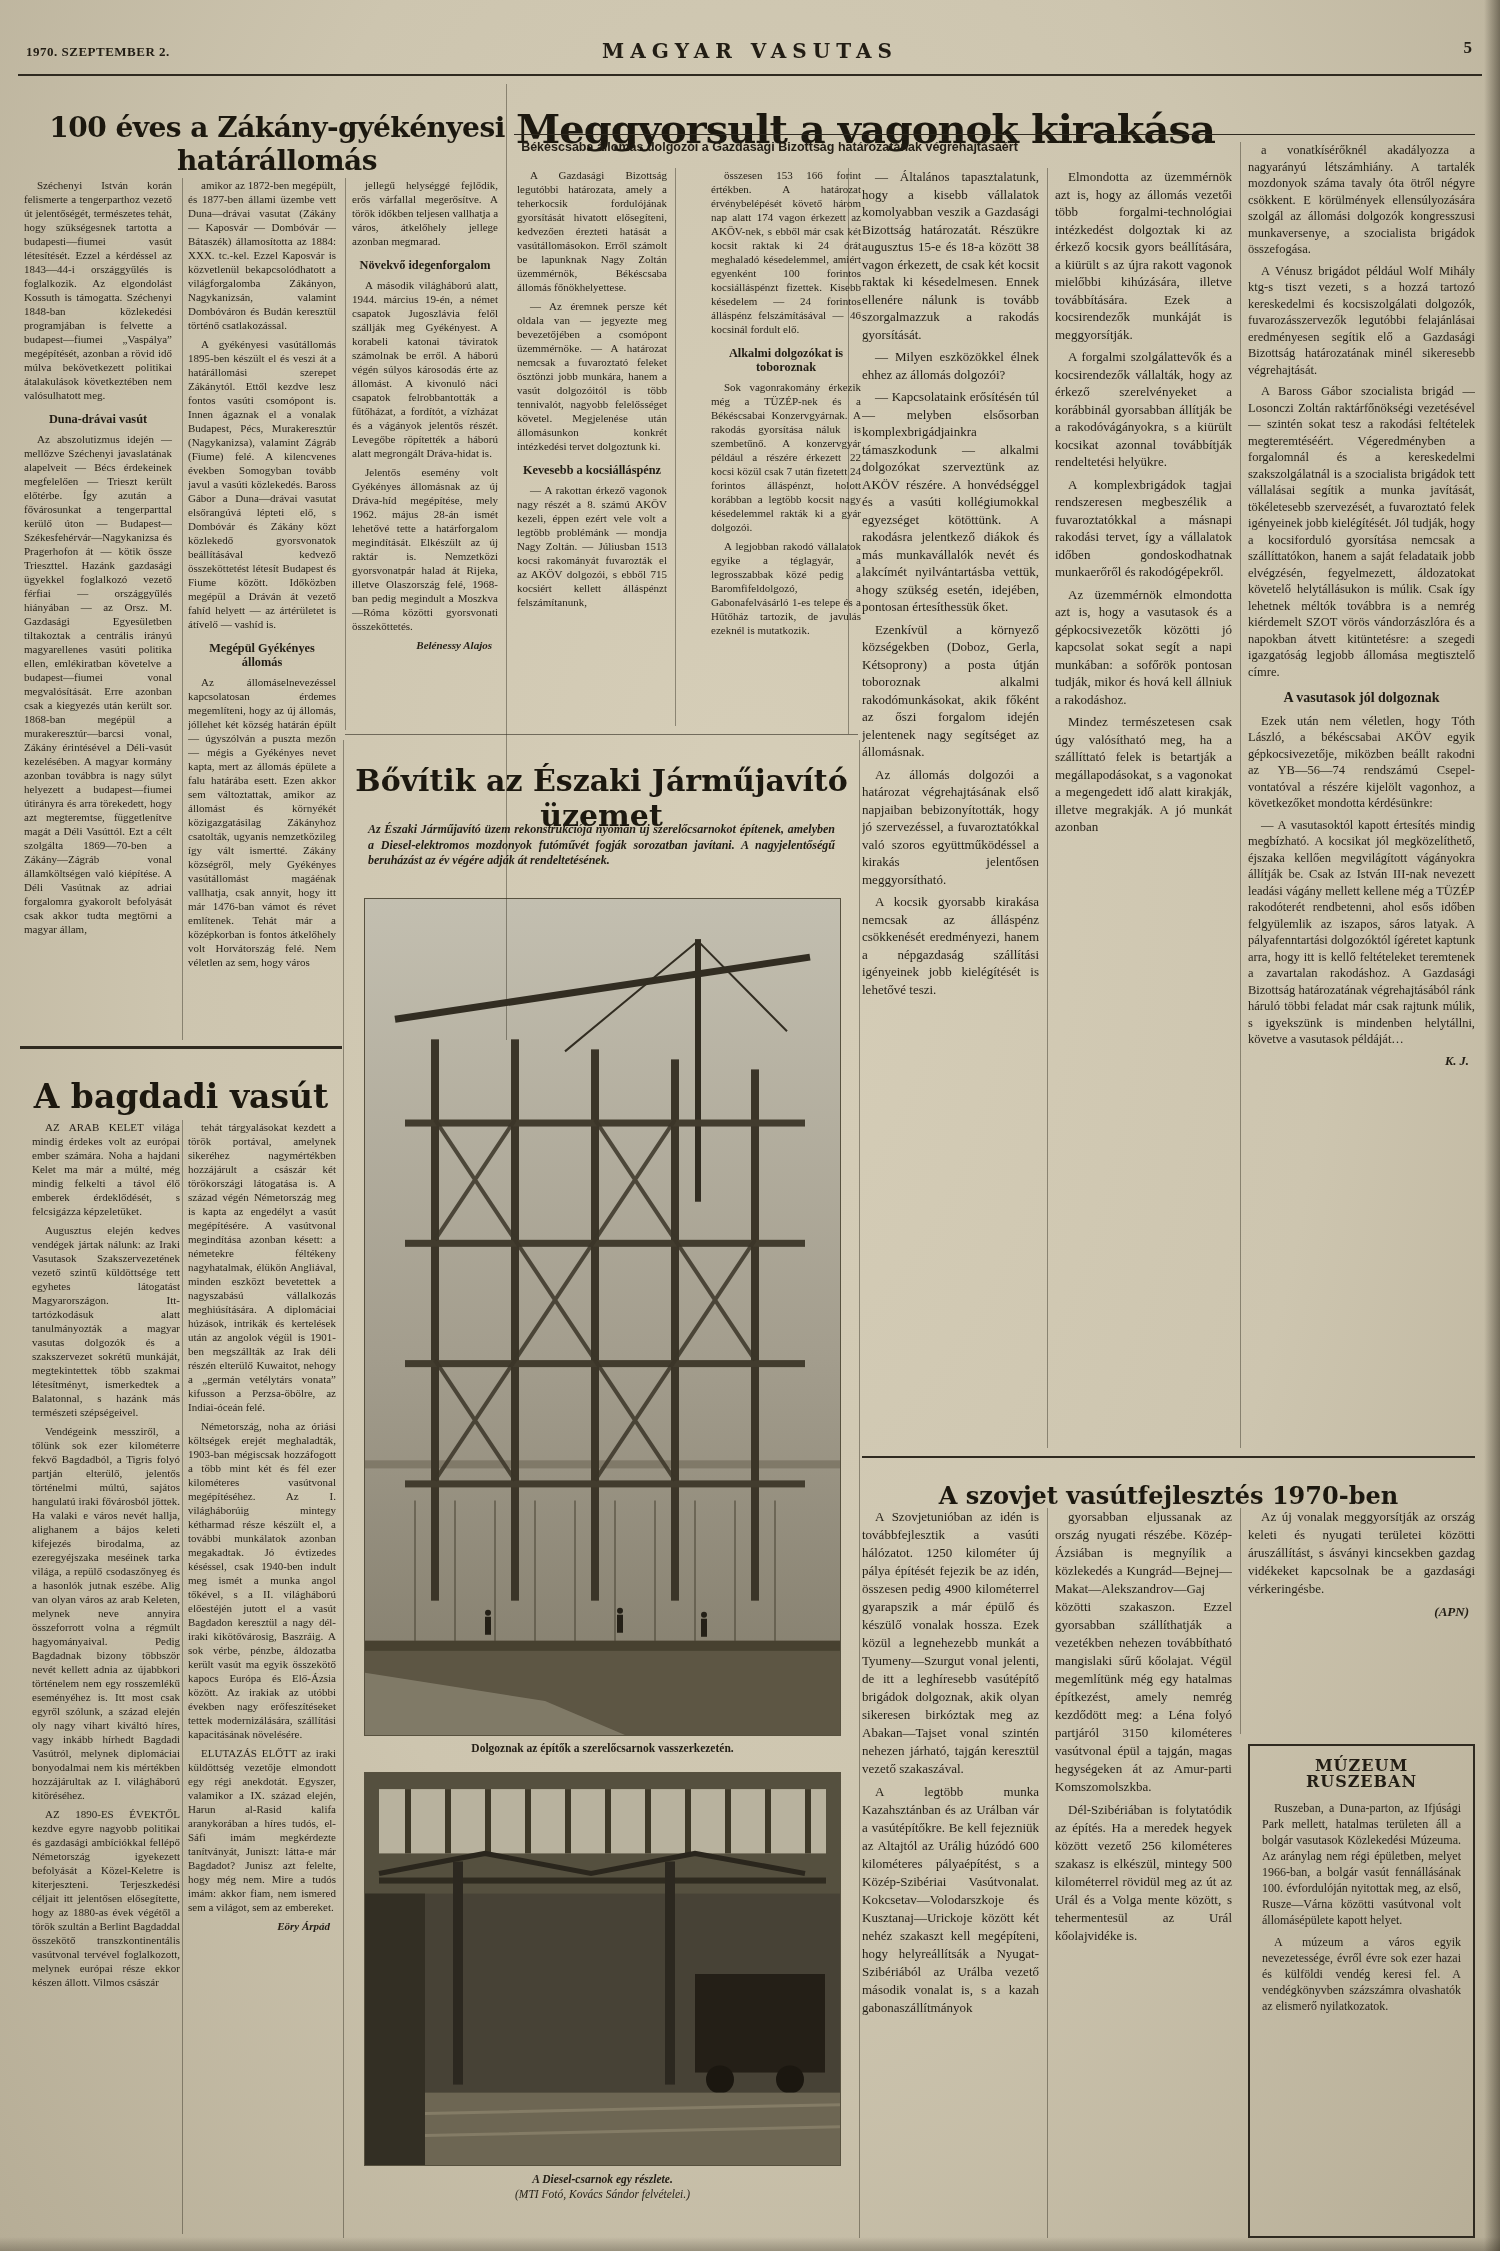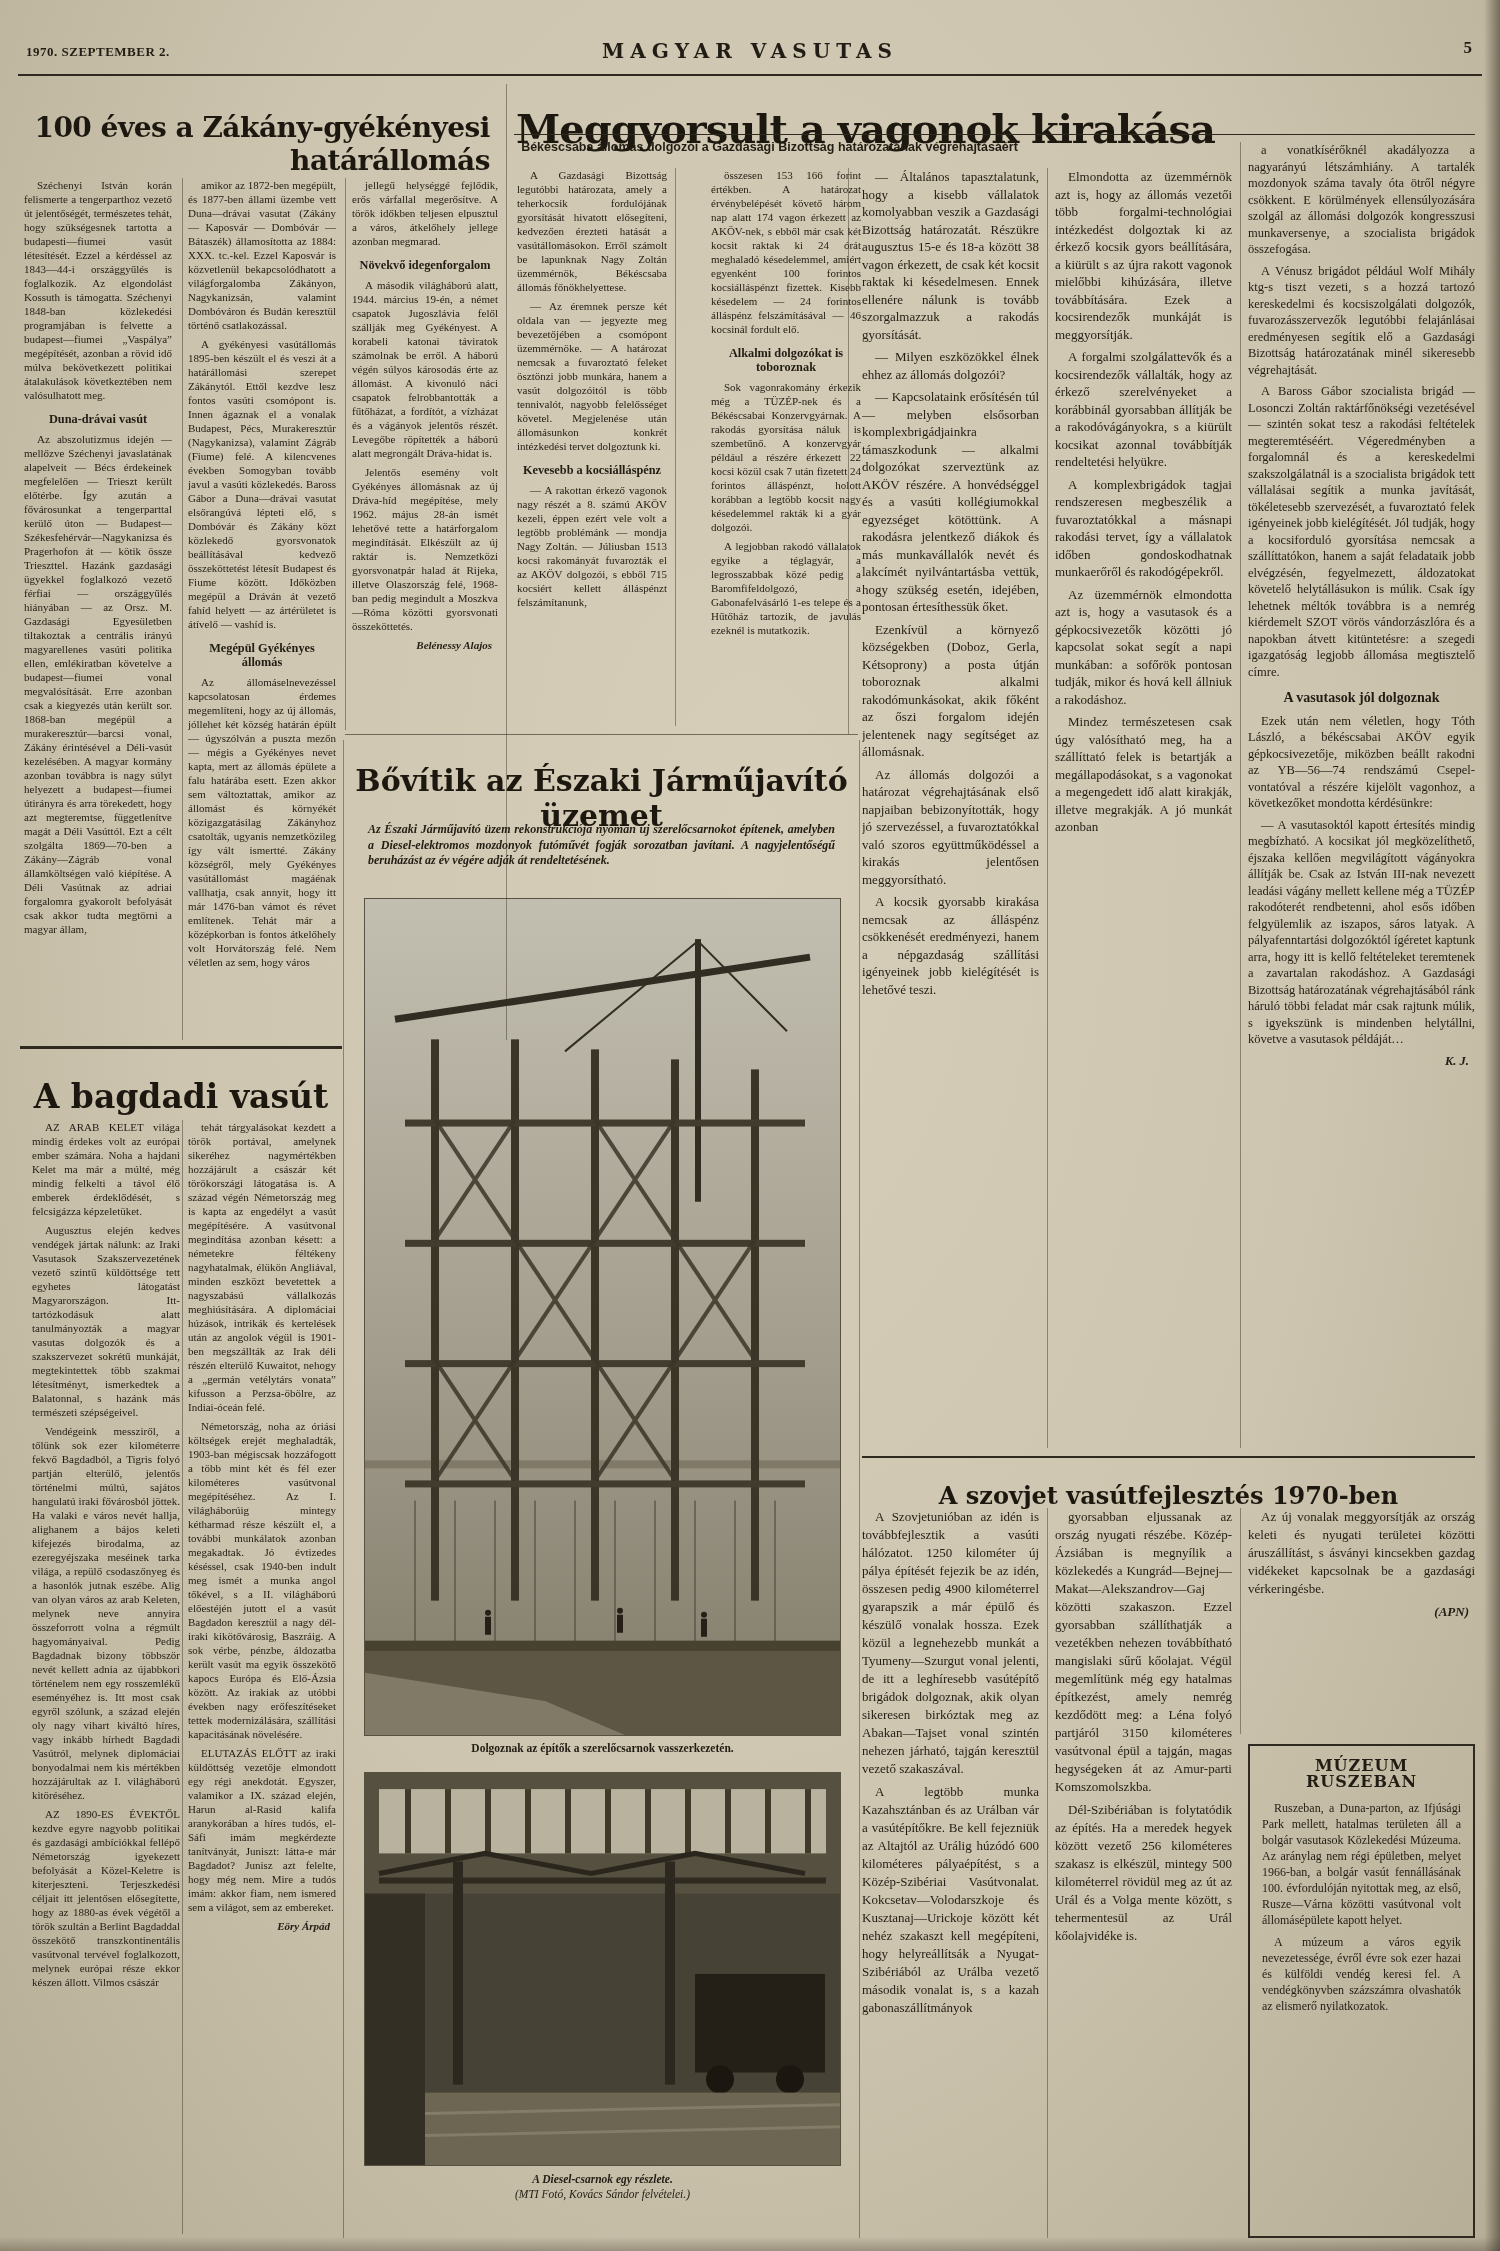--- a/index.html
+++ b/index.html
@@ -15,21 +15,21 @@
 
   
   .mh-date{position:absolute;left:26px;top:44px;font-weight:bold;font-size:13px;letter-spacing:.5px;}
   .mh-title{position:absolute;left:0;right:0;top:39px;text-align:center;font-family:"DejaVu Serif",serif;
     font-weight:bold;font-size:20px;letter-spacing:6px;}
   .mh-page{position:absolute;right:28px;top:38px;font-weight:bold;font-size:17px;}
   .header-rule{left:18px;top:74px;width:1464px;height:2px;}
 
   
   .headline{position:absolute;font-family:"DejaVu Serif",serif;font-weight:bold;color:#1c180f;}
-  .a1-h{left:12px;top:92px;width:478px;text-align:right;font-size:28px;line-height:1.2;letter-spacing:-.5px;}
+  .a1-h{left:38px;top:92px;width:478px;text-align:center;font-size:28px;line-height:1.2;letter-spacing:-.5px;}
   .a2-h{left:516px;top:82px;width:958px;font-size:40px;line-height:1;letter-spacing:-1px;}
   .a2-sub{position:absolute;left:517px;top:140px;width:505px;text-align:center;
     font-family:"Liberation Sans",sans-serif;font-weight:bold;font-size:12.5px;line-height:1.2;}
   .bag-h{left:20px;top:1058px;width:322px;text-align:center;font-size:33px;line-height:1;}
   .cb-h{left:345px;top:744px;width:513px;text-align:center;font-size:30px;line-height:1.15;}
   .sz-h{left:862px;top:1466px;width:613px;text-align:center;font-size:24px;line-height:1.2;}
 
   
   .col{position:absolute;overflow:hidden;font-size:11px;line-height:14px;}
   .col p{margin:0 0 5px;text-indent:13px;text-align:justify;}
@@ -87,21 +87,21 @@
       <div class="subhead">Duna-drávai vasút</div>
       <p>Az abszolutizmus idején — mellőzve Széchenyi javaslatának alapelveit — Bécs érdekeinek megfelelően — Trieszt került előtérbe. Így azután a fővárosunkat a tengerparttal kerülő úton — Budapest—Székesfehérvár—Nagykanizsa és Pragerhofon át — kötik össze Trieszttel. Hazánk gazdasági ügyekkel foglalkozó vezető férfiai — országgyűlés hiányában — az Orsz. M. Gazdasági Egyesületben tiltakoztak a centrális irányú magyarellenes vasúti politika ellen, emlékiratban követelve a budapest—fiumei vonal megvalósítását. Erre azonban csak a kiegyezés után került sor. 1868-ban megépül a murakeresztúr—barcsi vonal, Zákány érintésével a Déli-vasút kezelésében. A magyar kormány azonban továbbra is nagy súlyt helyezett a budapest—fiumei útirányra és arra törekedett, hogy azt megteremtse, függetlenítve magát a Déli Vasúttól. Ezt a célt szolgálta 1869—70-ben a Zákány—Zágráb vonal államköltségen való kiépítése. A Déli Vasútnak az adriai forgalomra gyakorolt befolyását csak akkor tudta megtörni a magyar állam,</p>
     </div>
   <div class="col a1c2">
       <p>amikor az 1872-ben megépült, és 1877-ben állami üzembe vett Duna—drávai vasutat (Zákány — Kaposvár — Dombóvár — Bátaszék) államosította az 1884: XXX. tc.-kel. Ezzel Kaposvár is közvetlenül bekapcsolódhatott a világforgalomba Zákányon, Nagykanizsán, valamint Dombóváron és Budán keresztül történő csatlakozással.</p>
       <p>A gyékényesi vasútállomás 1895-ben készült el és veszi át a határállomási szerepet Zákánytól. Ettől kezdve lesz fontos vasúti csomópont is. Innen ágaznak el a vonalak Budapest, Pécs, Murakeresztúr (Nagykanizsa), valamint Zágráb (Fiume) felé. A kilencvenes években Somogyban tovább javul a vasúti közlekedés. Baross Gábor a Duna—drávai vasutat elsőrangúvá lépteti elő, s Dombóvár és Zákány közt közlekedő gyorsvonatok beállításával kedvező összeköttetést létesít Budapest és Fiume között. Időközben megépül a Dráván át vezető fahíd helyett — az ártérületet is átívelő — vashíd is.</p>
       <div class="subhead">Megépül Gyékényes állomás</div>
       <p>Az állomáselnevezéssel kapcsolatosan érdemes megemlíteni, hogy az új állomás, jóllehet két község határán épült — úgyszólván a puszta mezőn — mégis a Gyékényes nevet kapta, mert az állomás épülete a falu határába esett. Ezen akkor sem változtattak, amikor az állomást és környékét közigazgatásilag Zákányhoz csatolták, ugyanis nemzetközileg így vált ismertté. Zákány községről, mely Gyékényes vasútállomást magáénak vallhatja, csak annyit, hogy itt már 1476-ban vámot és révet említenek. Tehát már a középkorban is fontos átkelőhely volt Horvátország felé. Nem véletlen az sem, hogy város</p>
     </div>
   <div class="col a1c3">
-      <p>jellegű helységgé fejlődik, erős várfallal megerősítve. A török időkben teljesen elpusztul a város, átkelőhely jellege azonban megmarad.</p>
+      <p>jellegű helységgé fejlődik, erős várfallal megerősítve. A török időkben teljesen vallhatja a város, átkelőhely jellege azonban megmarad.</p>
       <div class="subhead">Növekvő idegenforgalom</div>
       <p>A második világháború alatt, 1944. március 19-én, a német csapatok Jugoszlávia felől szállják meg Gyékényest. A korabeli katonai táviratok számolnak be erről. A háború végén súlyos károsodás érte az állomást. A kivonuló náci csapatok felrobbantották a fűtőházat, a fordítót, a vízházat és a vágányok jelentős részét. Levegőbe röpítették a háború alatt megrongált Dráva-hidat is.</p>
       <p>Jelentős esemény volt Gyékényes állomásnak az új Dráva-híd megépítése, mely 1962. május 28-án ismét lehetővé tette a határforgalom megindítását. Elkészült az új raktár is. Nemzetközi gyorsvonatpár halad át Rijeka, illetve Olaszország felé, 1968-ban pedig megindult a Moszkva—Róma közötti gyorsvonati összeköttetés.</p>
       <div class="sig">Belénessy Alajos</div>
     </div>
 
   <h1 class="headline a2-h">Meggyorsult a vagonok kirakása</h1>
   <div class="hr" style="left:514px;top:134px;width:961px;height:1px;"></div>
   <div class="a2-sub">Békéscsaba állomás dolgozói a Gazdasági Bizottság határozatának végrehajtásáért</div>
   <div class="col r1">

